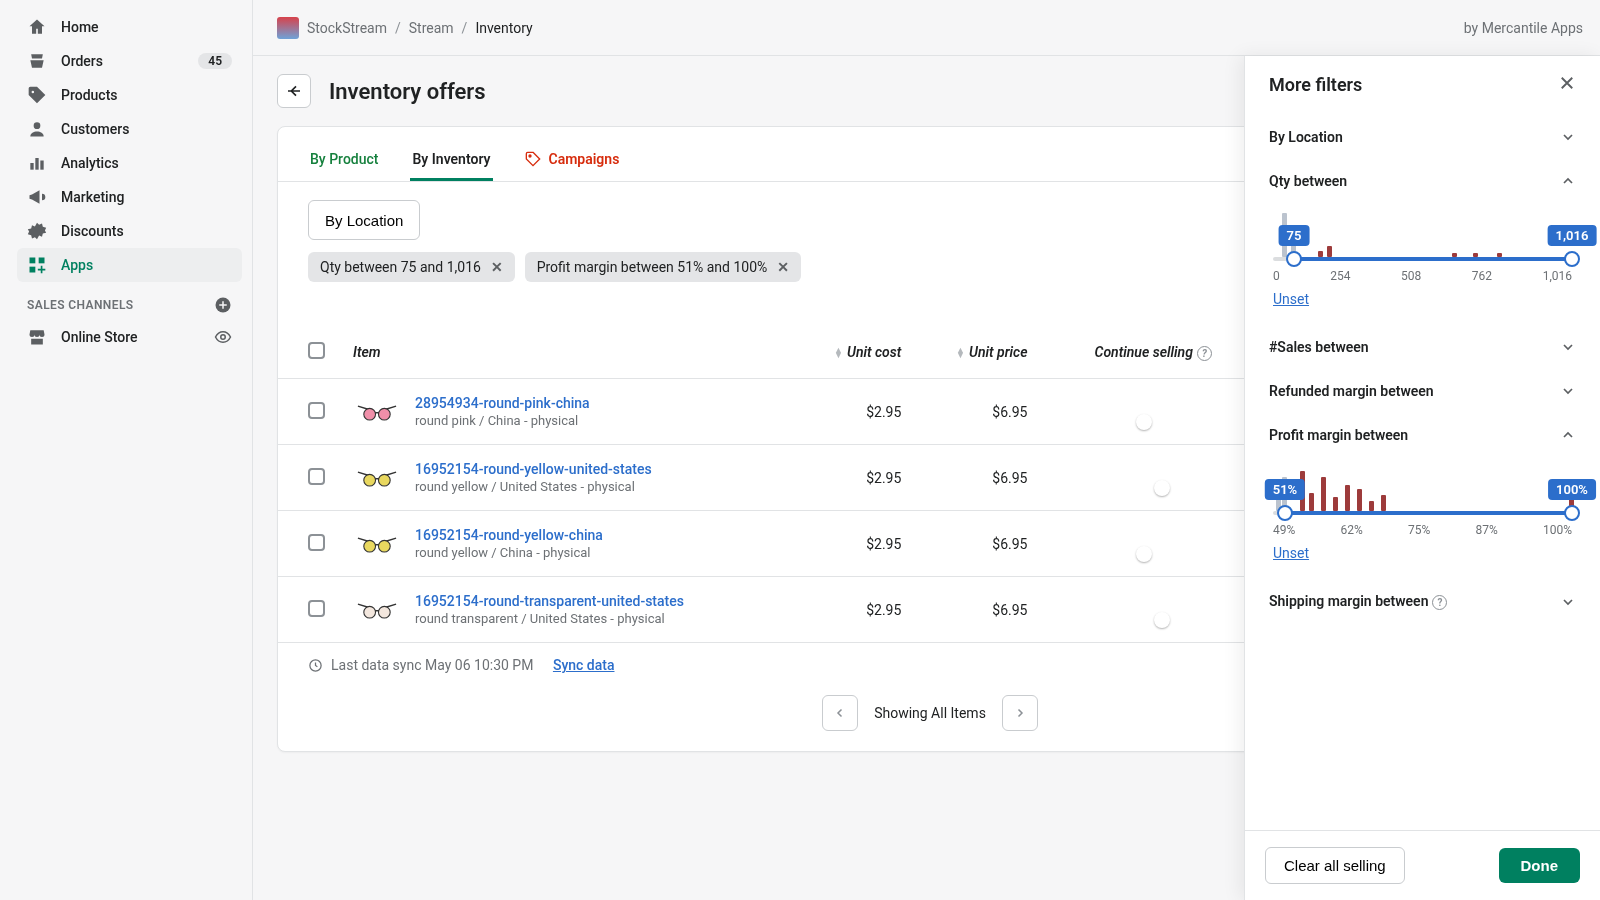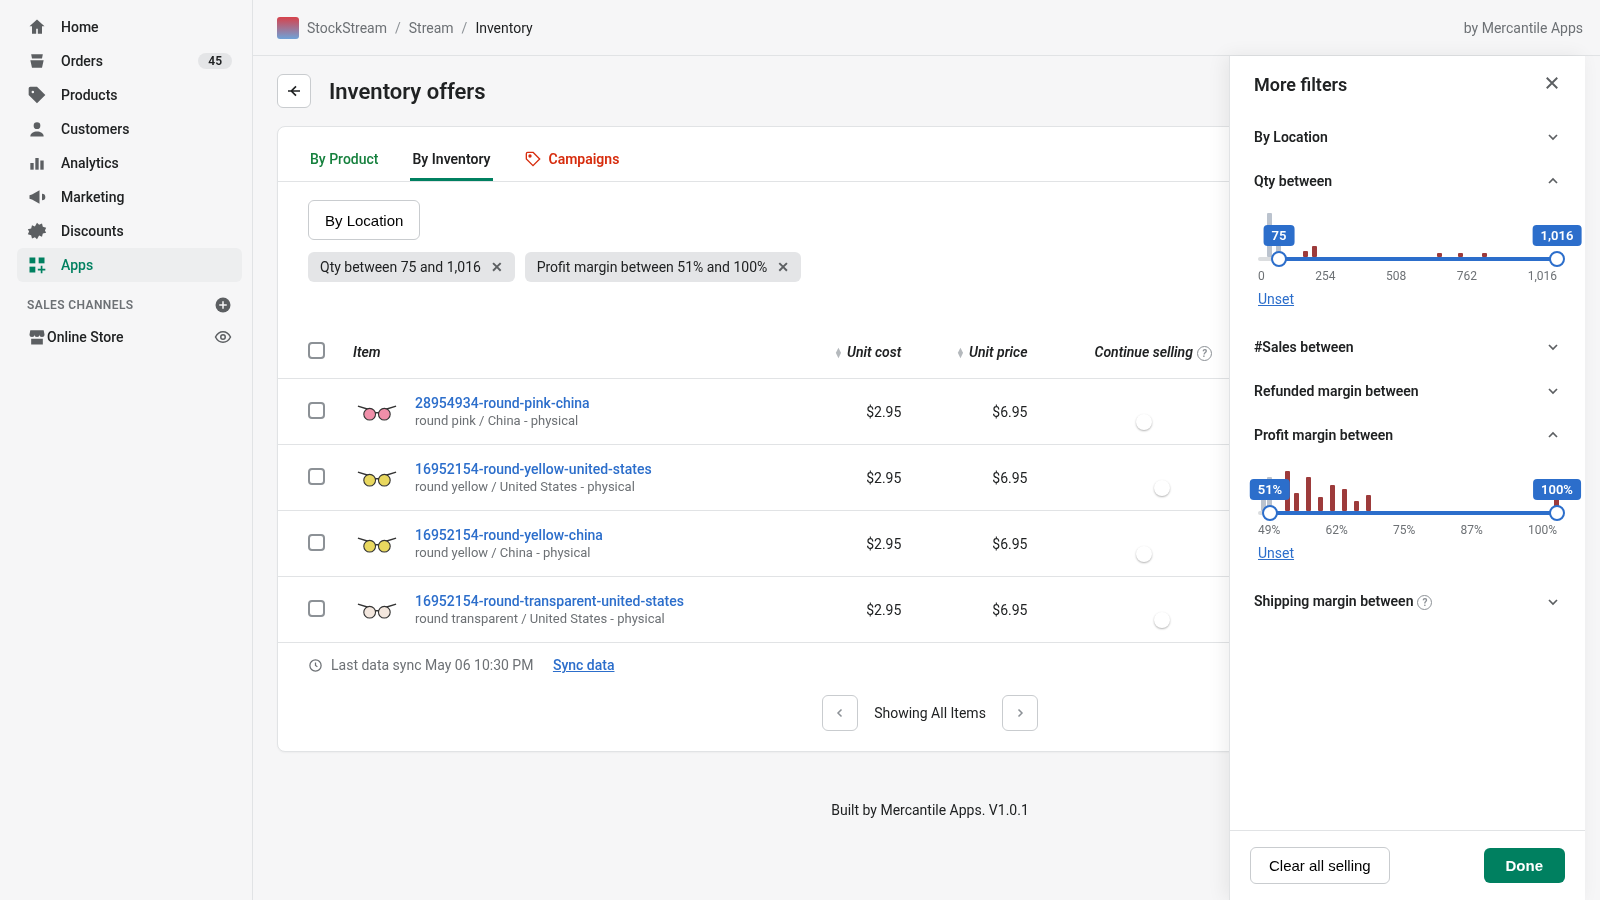--- a/index.html
+++ b/index.html
@@ -8,21 +8,21 @@
 
   
   .sidebar { width:246px; background:#f6f6f7; border-right:1px solid #e1e3e5; padding:10px 10px; display:flex; flex-direction:column; }
   .nav-item { display:flex; align-items:center; gap:14px; padding:7px 10px; border-radius:6px; color:#202223; cursor:pointer; font-weight:500; }
   .nav-item.active { background:#edeeef; color:#008060; }
   .nav-item.active .ic { color:#008060; }
   .nav-item .ic { width:20px; height:20px; color:#5c5f62; flex-shrink:0; }
   .nav-item .badge { margin-left:auto; background:#e4e5e7; color:#202223; border-radius:10px; padding:1px 10px; font-size:12px; font-weight:600; }
   .channels-head { display:flex; align-items:center; justify-content:space-between; padding:14px 10px 6px; color:#6d7175; font-size:12px; font-weight:600; letter-spacing:.4px; }
   .channels-head .ic { color:#5c5f62; width:18px;height:18px;}
-  .channel-row { display:flex; align-items:center; padding:7px 10px; color:#202223; font-weight:500;}
+  .channel-row { display:flex; align-items:center; gap:14px; padding:7px 10px; color:#202223; font-weight:500;}
   .channel-row .ic { width:20px;height:20px;color:#5c5f62;}
   .channel-row .eye { margin-left:auto; color:#5c5f62; width:18px;height:18px;}
 
   
   .main { flex:1; display:flex; flex-direction:column; overflow:hidden;}
   .topbar { height:56px; border-bottom:1px solid #e1e3e5; display:flex; align-items:center; padding:0 24px; justify-content:space-between;}
   .crumb { display:flex; align-items:center; gap:8px; color:#6d7175;}
   .crumb .app-icon { width:22px;height:22px; background:linear-gradient(#d7424b,#6ea2d8); border-radius:3px; position:relative;}
   .crumb .sep{color:#8c9196;}
   .crumb .cur{color:#202223;}
@@ -68,21 +68,21 @@
   .toggle.on{ background:#008060;}
   .toggle.on::after{ left:20px;}
   .sync-row{ padding:14px 30px 0; color:#6d7175; font-size:14px; display:flex; align-items:center; gap:8px;}
   .sync-row .ic{width:15px;height:15px;}
   .sync-link{ color:#2c6ecb; font-weight:500;}
   .pager{ display:flex; align-items:center; justify-content:center; gap:16px; margin-top:22px;}
   .pgbtn{ width:36px;height:36px; border:1px solid #c9cccf; background:#fff; border-radius:6px; display:flex;align-items:center;justify-content:center; color:#8c9196; cursor:pointer;}
   .footer-note{ text-align:center; color:#202223; font-size:14px; margin-top:50px;}
 
   
-  .drawer{ position:fixed; top:56px; right:15px; bottom:0; width:356px; background:#fff; border-left:1px solid #e1e3e5; box-shadow:-4px 0 18px rgba(0,0,0,.07); display:flex; flex-direction:column; z-index:10;}
+  .drawer{ position:fixed; top:56px; right:0; bottom:0; width:356px; background:#fff; border-left:1px solid #e1e3e5; box-shadow:-4px 0 18px rgba(0,0,0,.07); display:flex; flex-direction:column; z-index:10;}
   .drawer-head{ display:flex; align-items:center; justify-content:space-between; padding:18px 24px 14px;}
   .drawer-head h2{ font-size:18px; font-weight:600;}
   .close-x{ cursor:pointer; color:#5c5f62;}
   .drawer-body{ flex:1; overflow:auto; padding: 6px 24px 20px;}
   .filter-sec{ padding:14px 0; }
   .filter-head{ display:flex; align-items:center; justify-content:space-between; font-weight:600; cursor:pointer;}
   .filter-head .chev{ color:#5c5f62; width:16px;height:16px;}
   .slider-wrap{ padding:40px 4px 4px;}
   .slider-track{ position:relative; height:4px; background:#dbdddf; border-radius:3px; margin-top:28px;}
   .slider-fill{ position:absolute; height:4px; background:#2c6ecb; border-radius:3px; top:0;}
@@ -380,21 +380,20 @@
             </span>
           <span>Showing All Items</span>
           <span class="pgbtn">
               <svg width="12" height="12" viewBox="0 0 24 24" fill="none" stroke="currentColor" stroke-width="3">
                 <path d="M9 5l7 7-7 7"></path>
               </svg>
             </span>
         </div>
       </div>
 
-      <div class="footer-note">Built by Mercantile Apps. V1.0.1</div>
     </div>
   </div>
 </div>
 
 <div class="drawer">
   <div class="drawer-head">
     <h2>More filters</h2>
     <span class="close-x"><svg width="18" height="18" viewBox="0 0 24 24" fill="none" stroke="currentColor" stroke-width="2.5">
           <path d="M5 5l14 14M19 5L5 19"></path>
         </svg></span>

